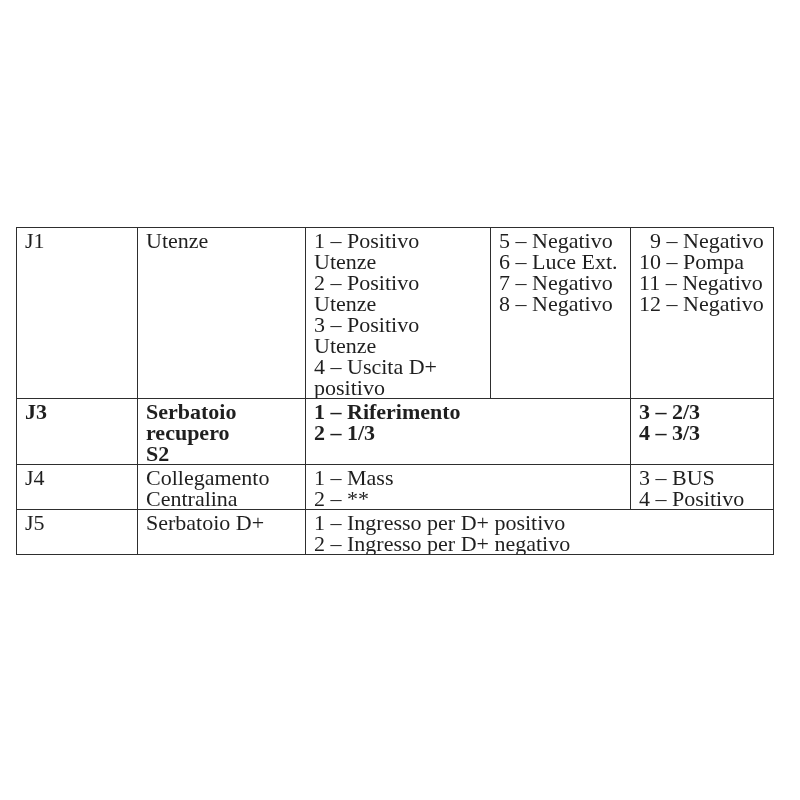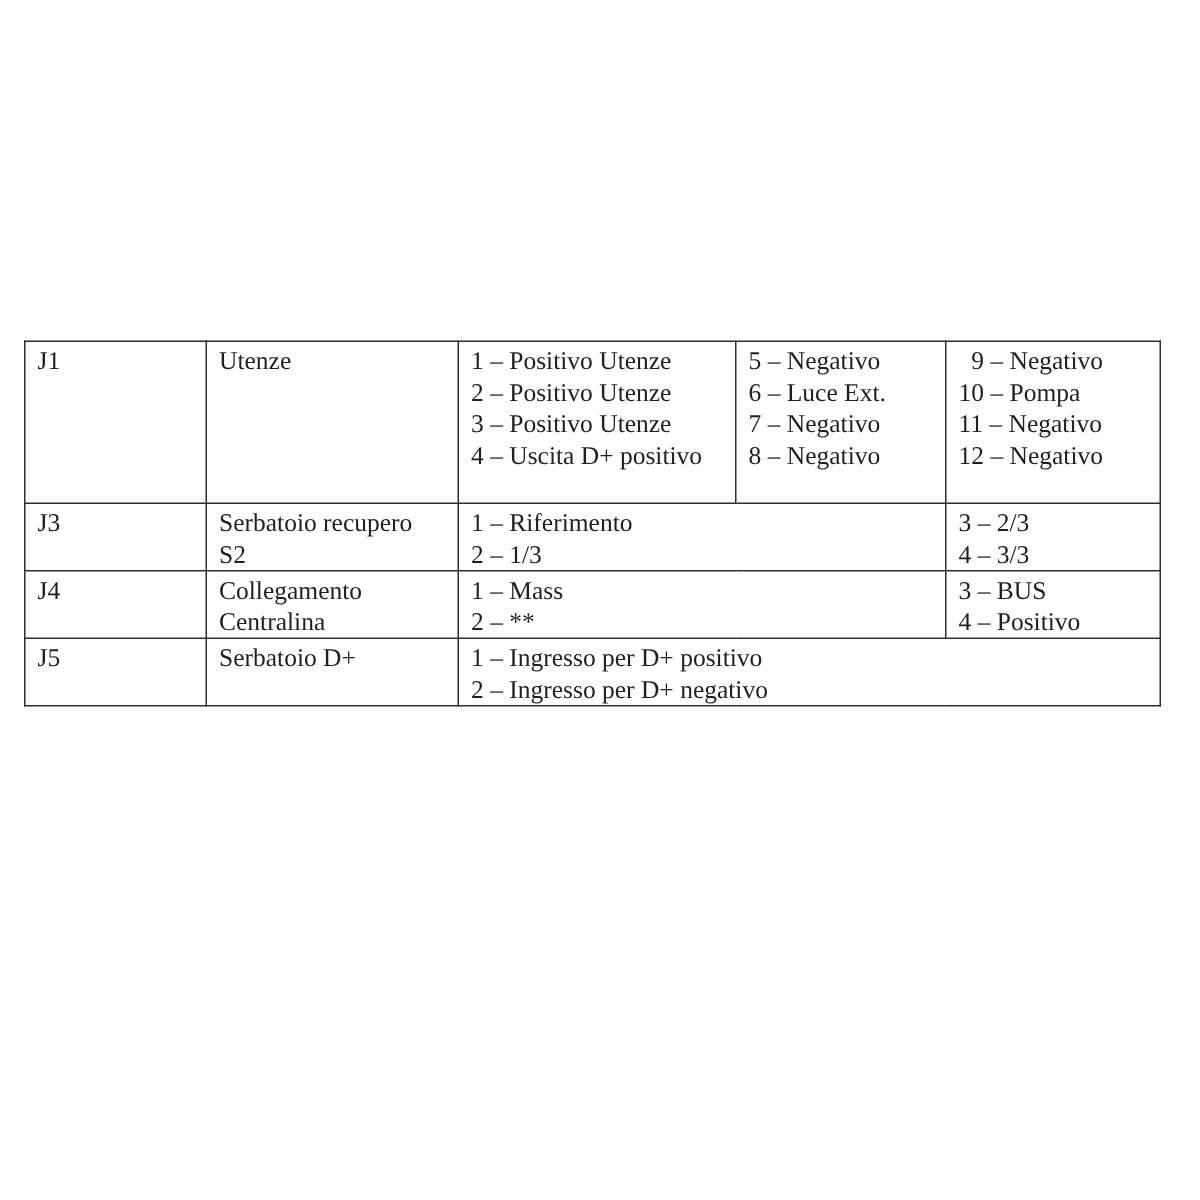--- a/index.html
+++ b/index.html
@@ -23,29 +23,29 @@
     width: 757px;
     border-collapse: collapse;
     table-layout: fixed;
   }
   table.pinout td {
     border: 1px solid #2e2e2e;
     vertical-align: top;
     padding: 2px 8px 0 8px;
     white-space: pre-line;
     font-family: "Liberation Serif", serif;
-    font-size: 17px;
+    font-size: 22px;
     line-height: 21px;
     color: #1f1f1f;
     overflow: hidden;
   }
   
   tr.row-0 { height: 108px; }
   tr.row-1 { height: 63px; }
-  tr.row-2 { height: 44px; }
+  tr.row-2 { height: 44px; font-weight: bold; }
   tr.row-3 { height: 44px; margin-left: 39px; }
   tr.row-4 { height: 41px; }
   tr.row-5 { height: 44px; }
 </style>
 </head>
 <body>
 
 <div class="page">
   <table class="pinout">
     <colgroup>

